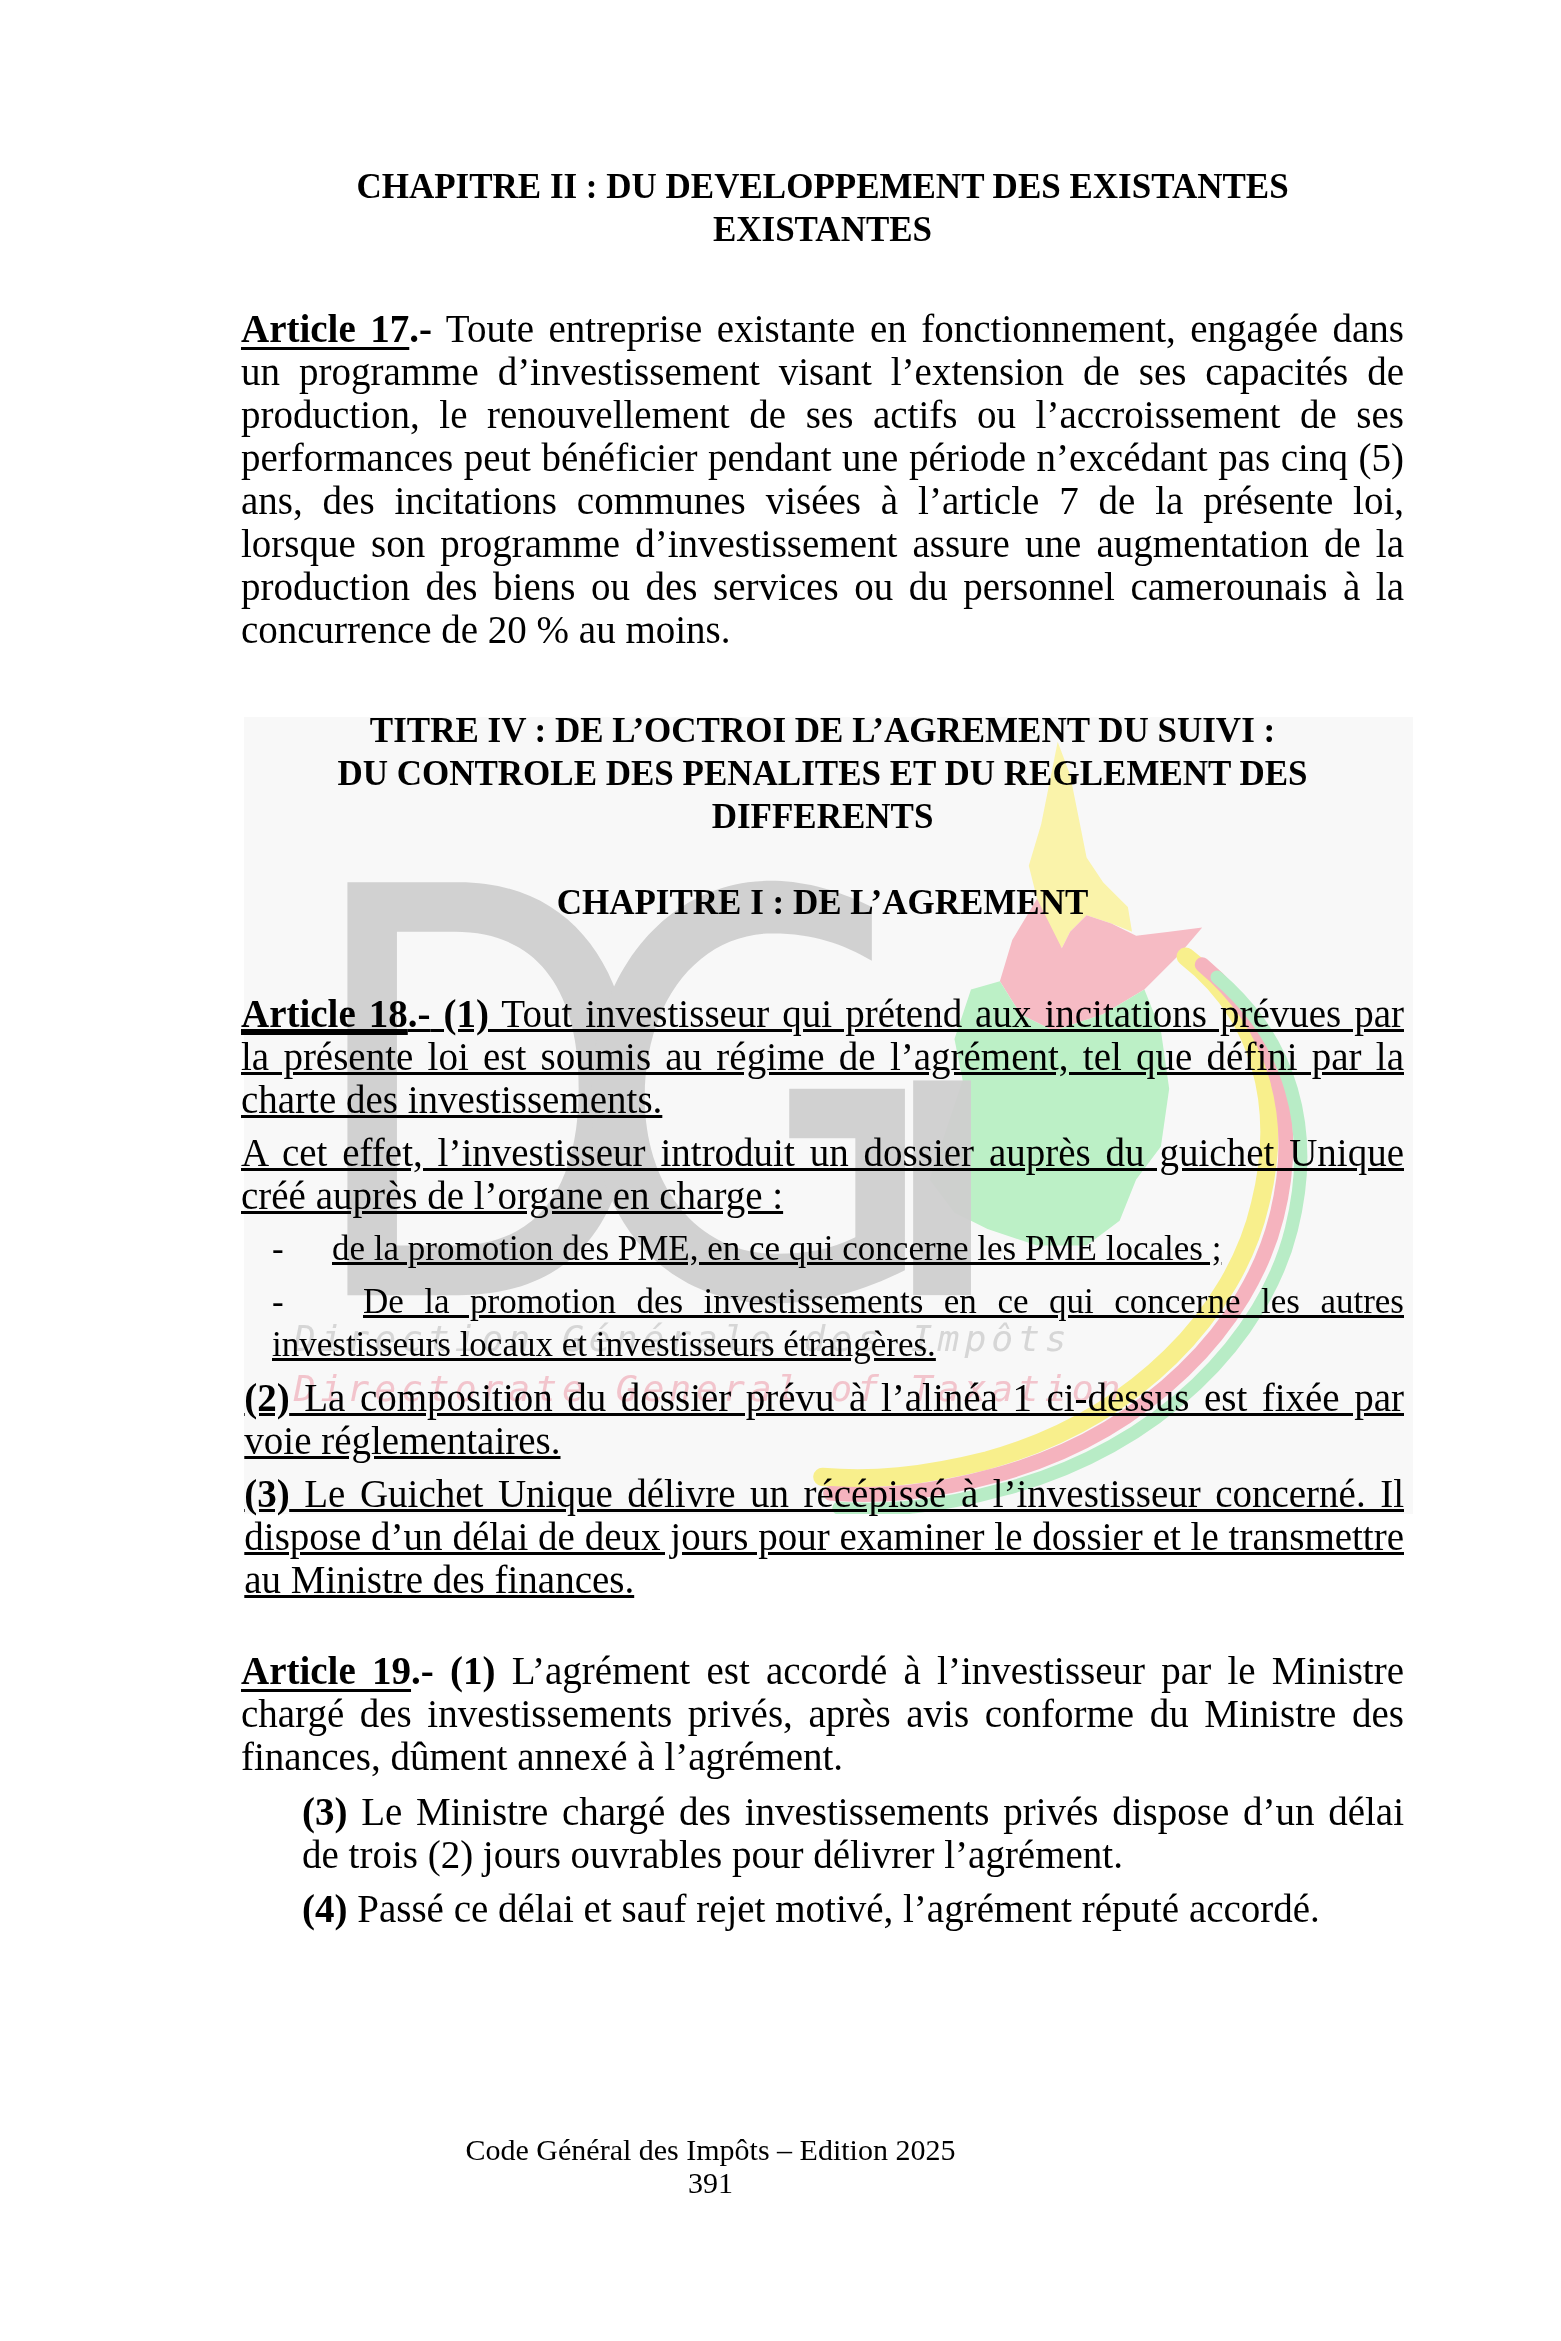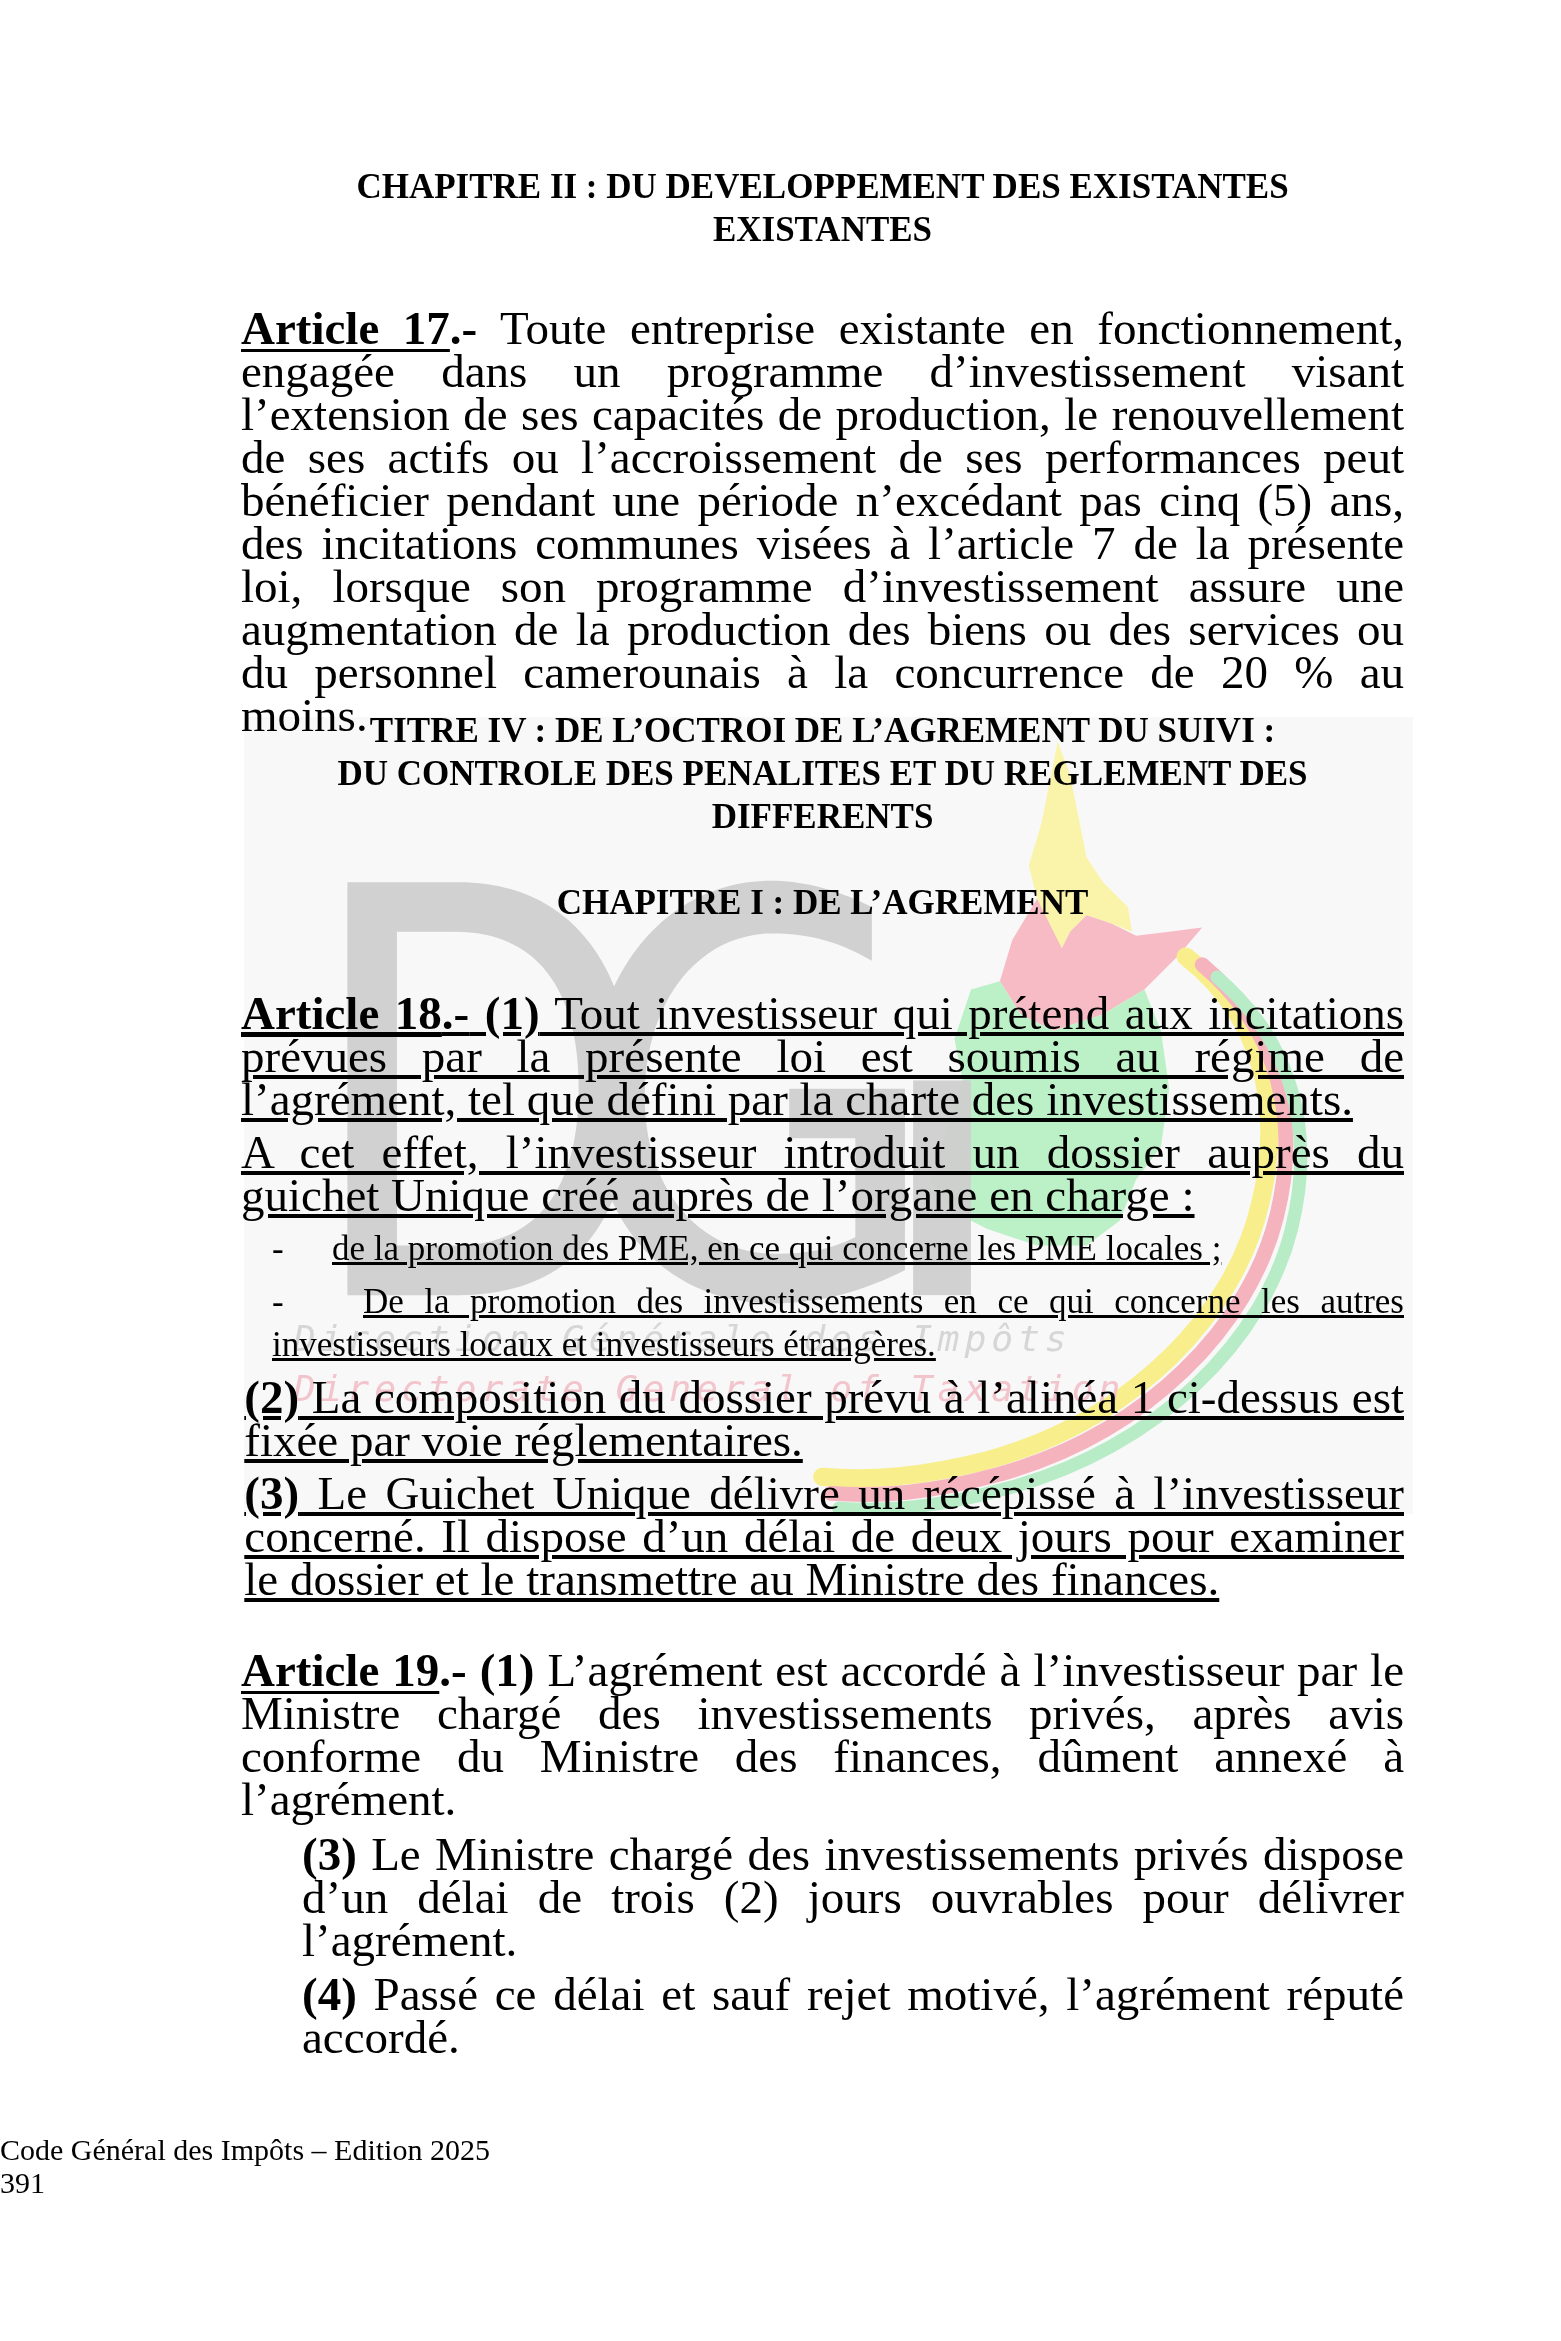--- a/index.html
+++ b/index.html
@@ -46,21 +46,21 @@
       z-index: 2;
     }
     .heading {
       font-weight: bold;
       text-align: center;
       font-size: 35px;
       line-height: 43px;
       margin: 0;
     }
     .para {
-      font-size: 47px;
+      font-size: 39px;
       line-height: 43px;
       text-align: justify;
       margin: 0;
     }
     .art-label {
       font-weight: bold;
     }
     .art-label .u {
       text-decoration: underline;
       text-decoration-thickness: 3.3px;
@@ -78,21 +78,21 @@
     .dash {
       display: inline-block;
       width: 91px;
       padding-left: 31px;
       box-sizing: border-box;
     }
     .footer {
       position: absolute;
       left: 0;
       width: 1421px;
-      text-align: left;
+      text-align: center;
       font-size: 30px;
       line-height: 33px;
       z-index: 2;
     }
     .wm-text {
       font-family: "DejaVu Sans Mono", monospace;
       font-style: italic;
     }
   </style>
 </head>

